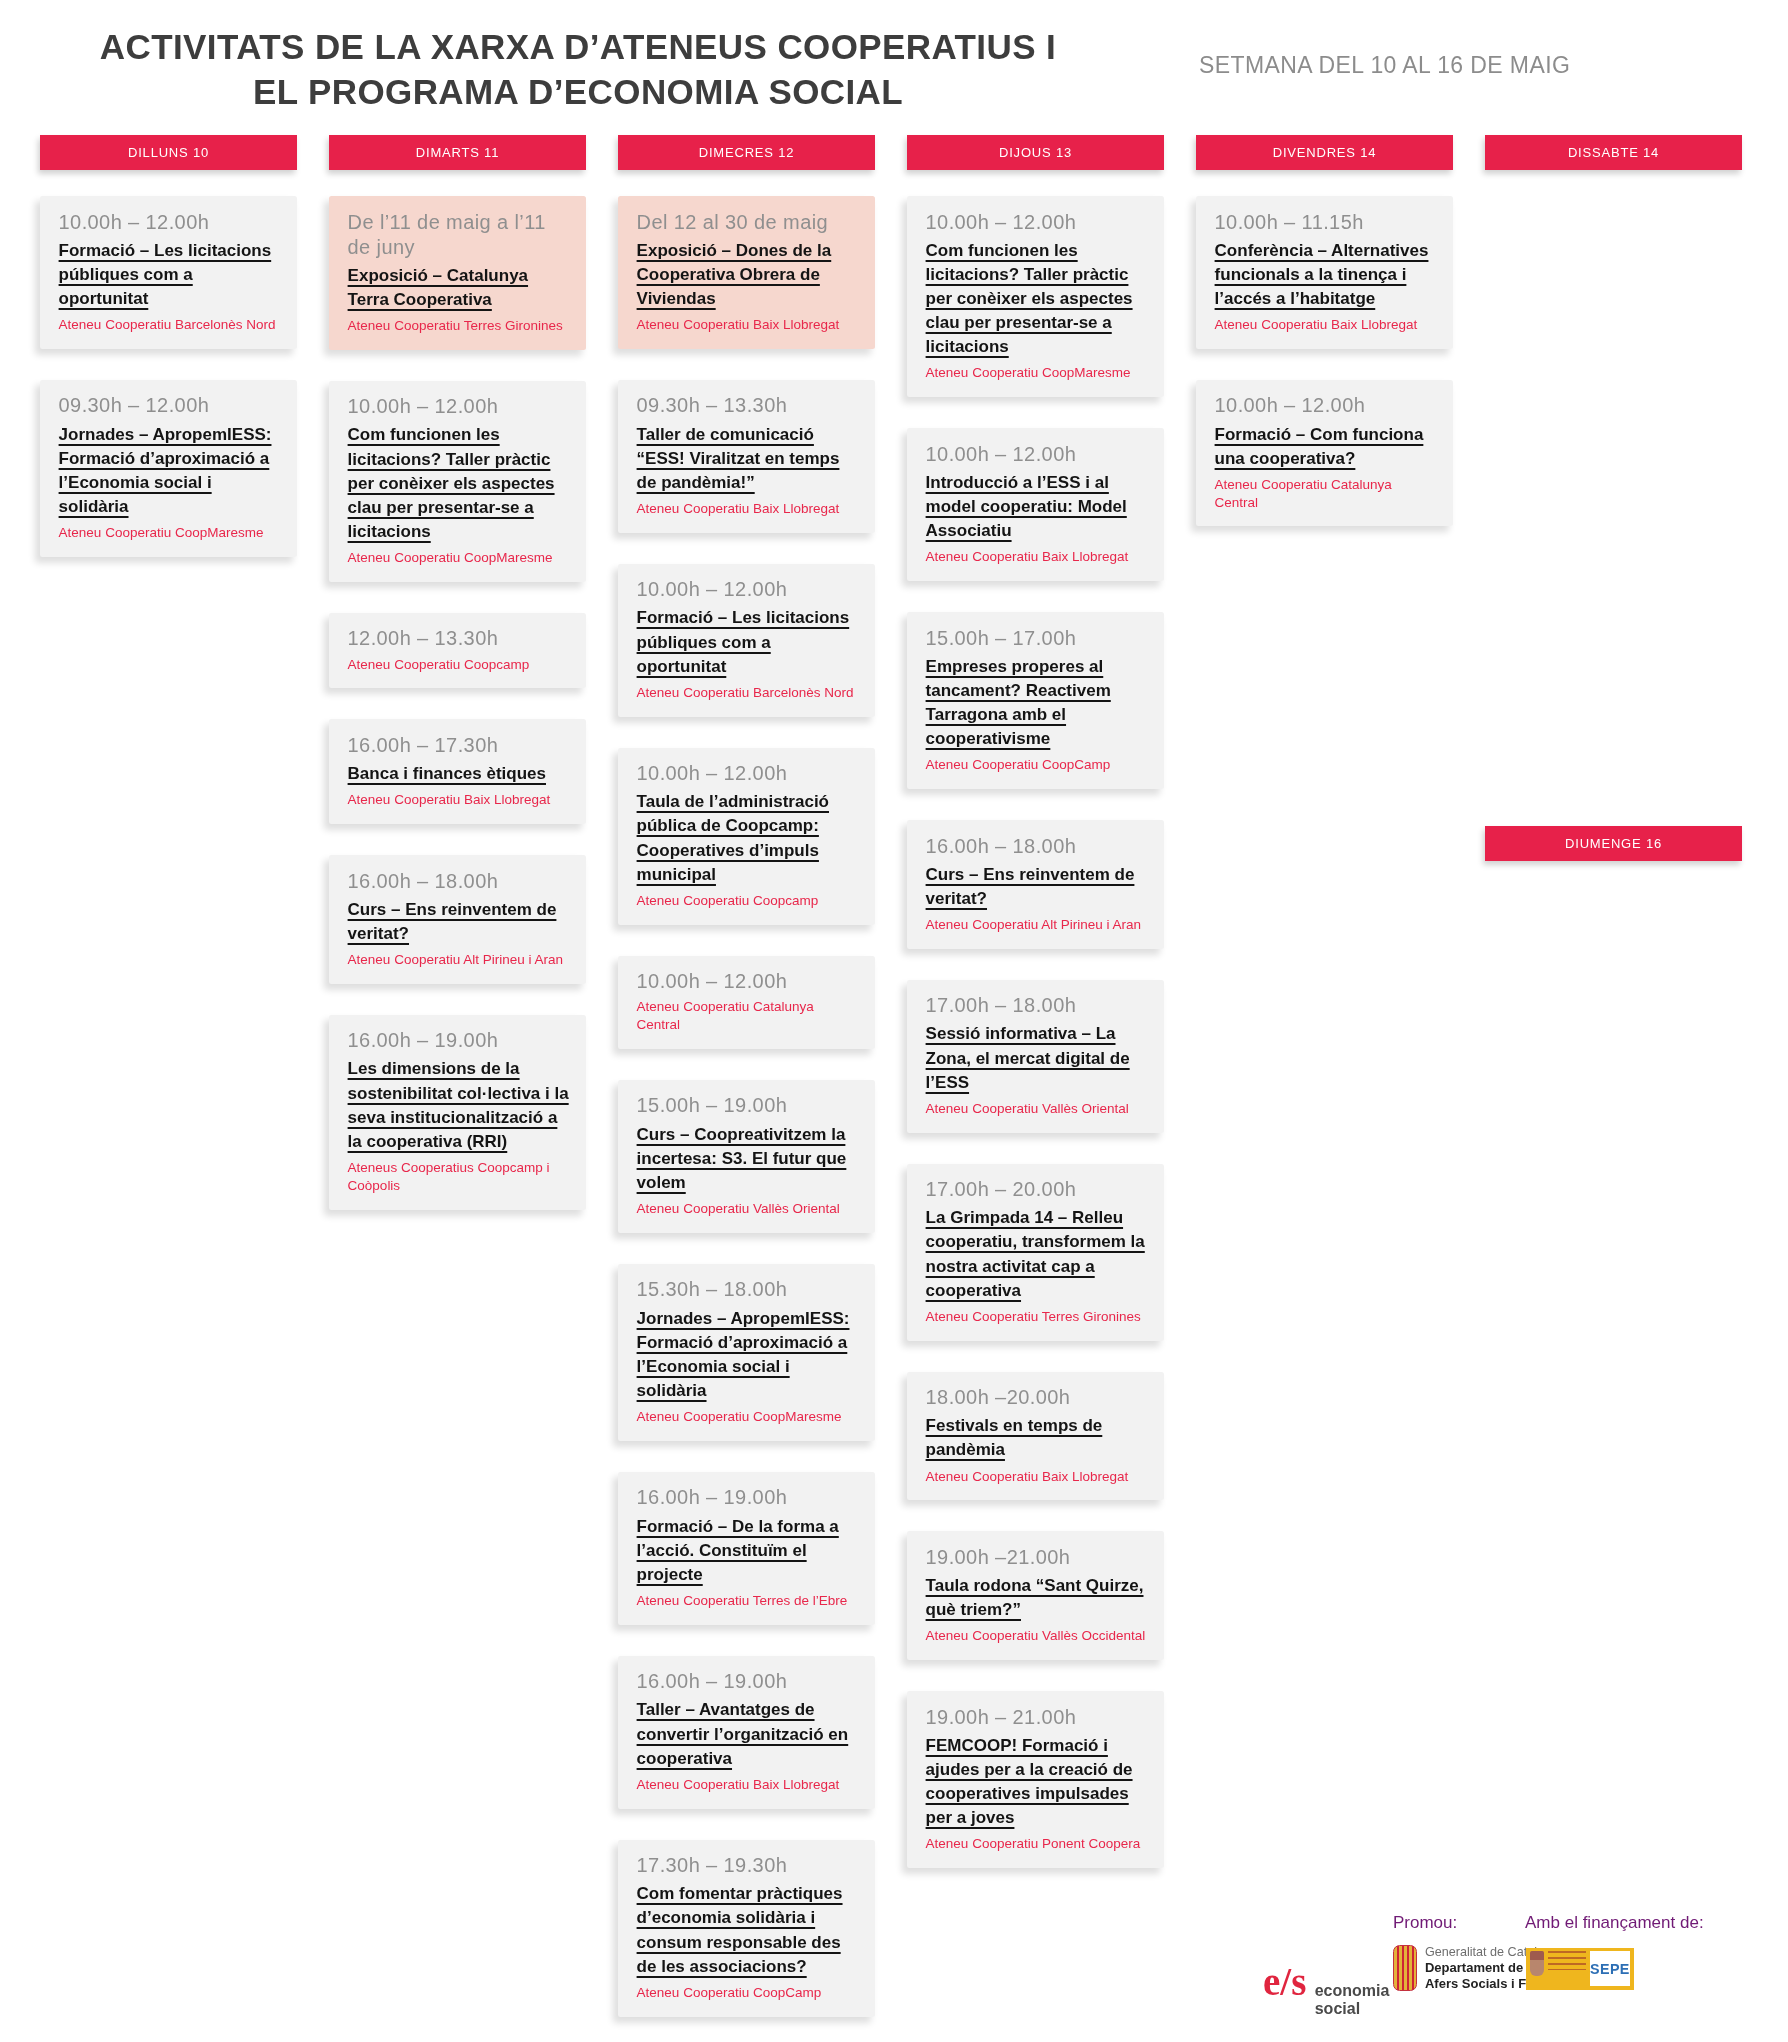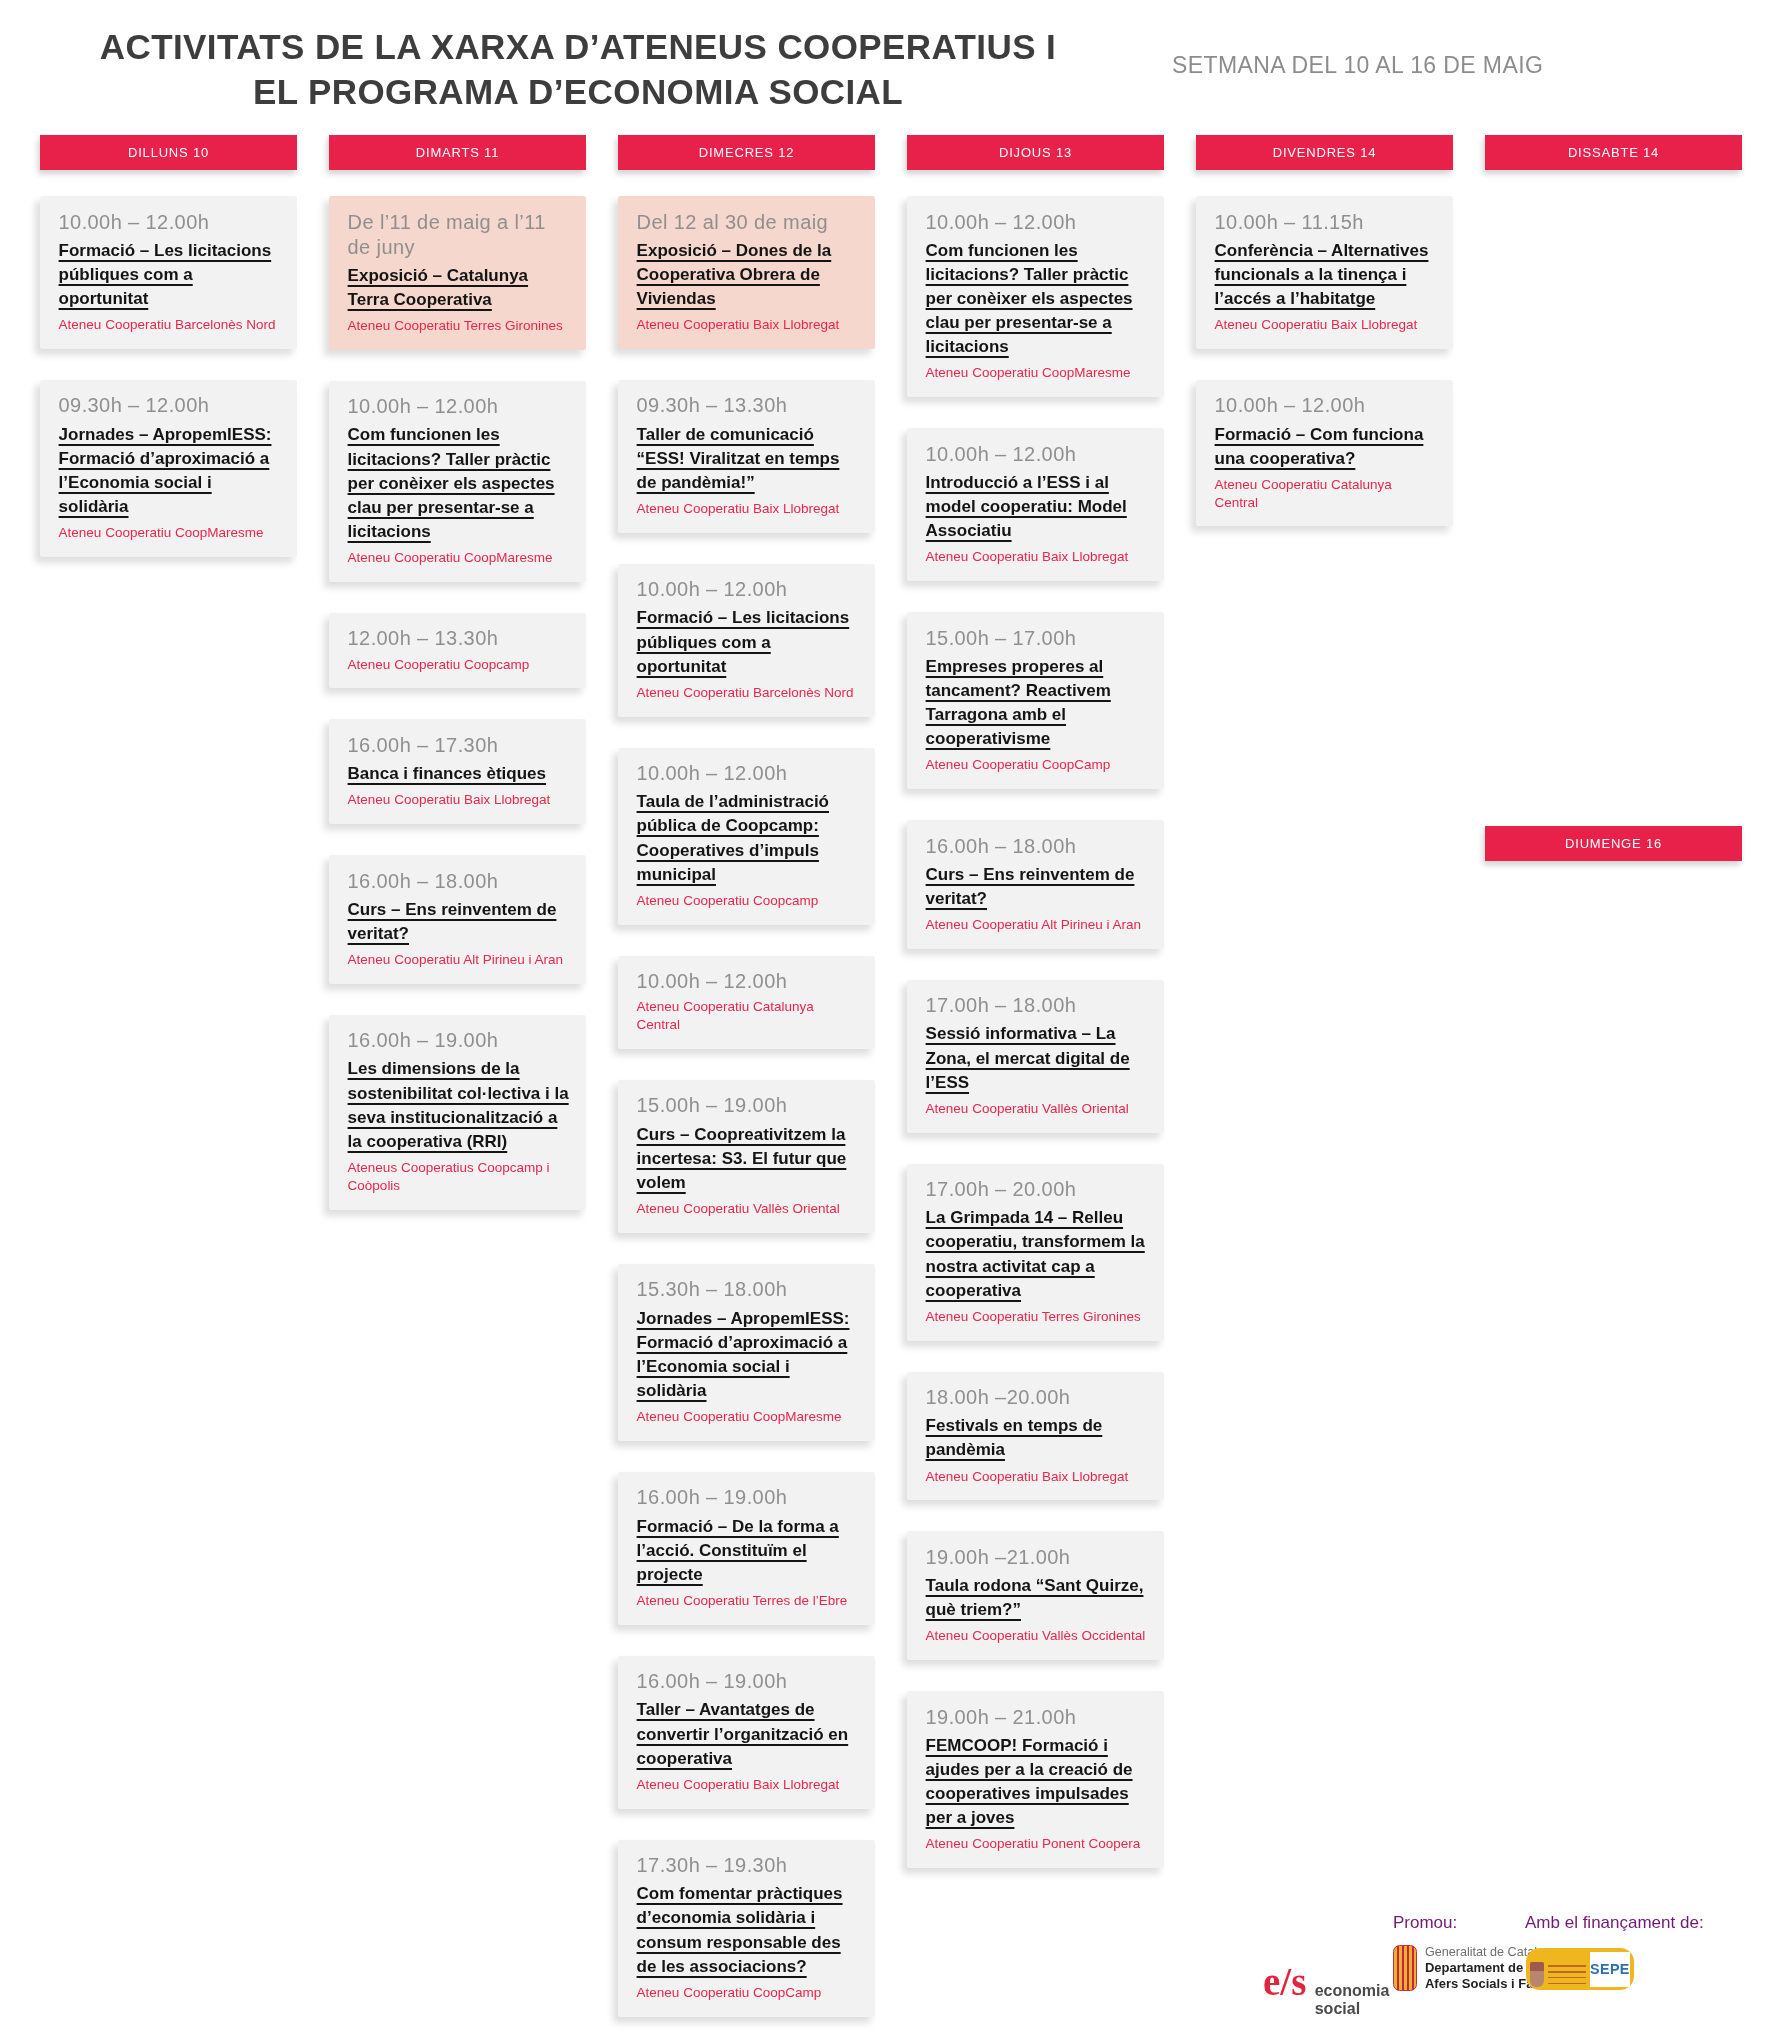--- a/index.html
+++ b/index.html
@@ -12,21 +12,21 @@
   }
 
   
   .page-title {
     position:absolute; left:76px; top:25px; width:1004px;
     text-align:center;
     font-size:35px; font-weight:700; line-height:1.28;
     color:#3d3d3d; letter-spacing:0.4px;
   }
   .week-label {
-    position:absolute; left:1172px; top:52px; width:540px;
+    position:absolute; left:1199px; top:52px; width:540px;
     font-size:23px; color:#8c8c8c; letter-spacing:0.4px;
   }
 
   
   .grid {
     position:absolute; left:40px; top:135px;
     display:grid;
     grid-template-columns:repeat(6,257px);
     column-gap:32px;
   }
@@ -88,21 +88,21 @@
       #e3b23a 0 2.5px, #cf2235 2.5px 5px);
     border:0.8px solid #c4313f;
     flex:0 0 23.6px;
   }
   .gen-line1 { font-size:12.6px; color:#6e6e6e; line-height:1.2; }
   .gen-line2 { font-size:13px; font-weight:700; color:#222; line-height:1.2; }
 
   .sepe-logo {
     position:absolute; left:1526px; top:1948px;
     width:108px; height:42px; background:#efb61e;
-    display:flex; align-items:flex-end; padding:3.4px 4.2px; column-gap:4.2px;border-radius:14px;
+    display:flex; align-items:flex-start; padding:3.4px 4.2px; column-gap:4.2px;
   }
   .crest {
     width:13.5px; height:25px; flex:0 0 13.5px;
     background:linear-gradient(180deg,#9e5a4e 0 35%, #b8866d 35% 100%);
     border-radius:1.7px 1.7px 5.9px 5.9px;
   }
   .mini-lines { flex:1; height:22px;
     background:repeating-linear-gradient(180deg,
       rgba(150,40,40,0.55) 0 1.7px, rgba(150,40,40,0) 1.7px 5.9px);
   }

